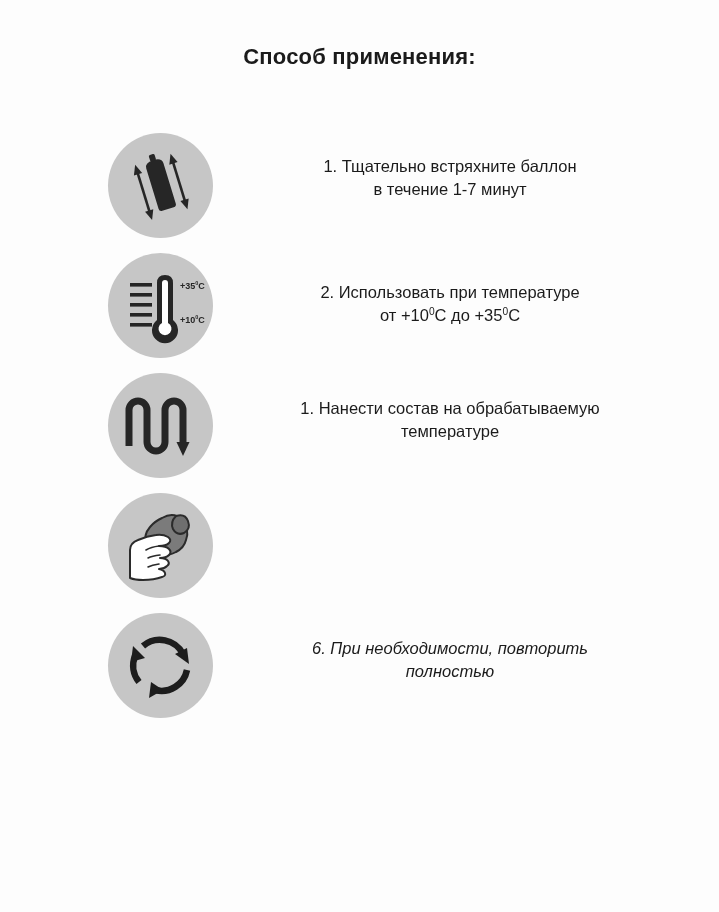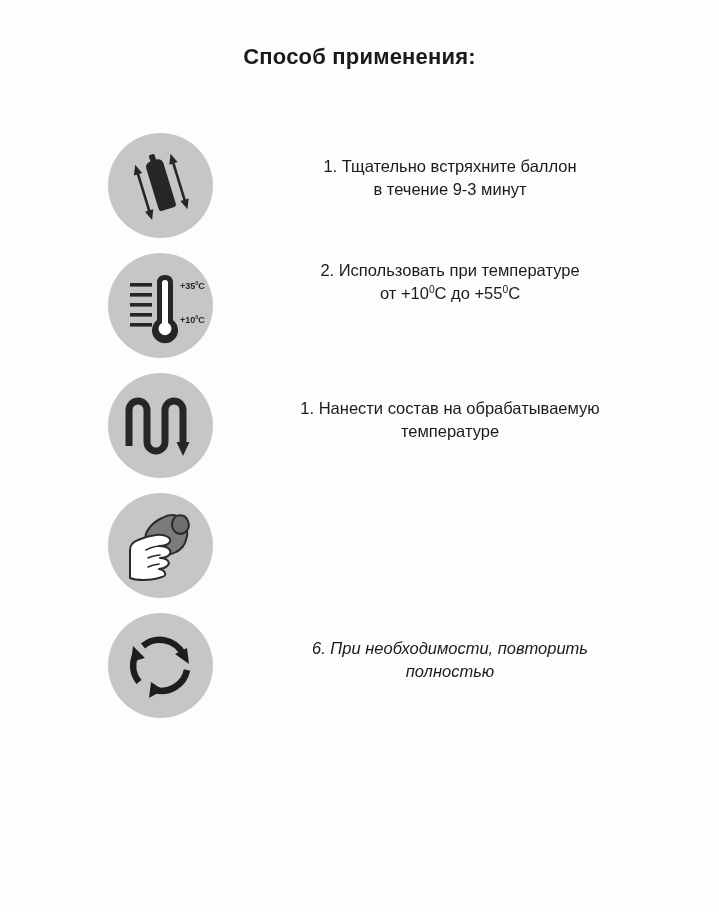--- a/index.html
+++ b/index.html
@@ -74,21 +74,21 @@
   }
   .step-text .l2 { display: block; }
   sup {
     font-size: 0.62em;
     vertical-align: super;
     line-height: 0;
   }
 
   
   .s1 .step-text { top: 24px; }
-  .s2 .step-text { top: 8px; text-align: center; }
+  .s2 .step-text { top: 30px; text-align: center; }
   .s3 .step-text { top: 26px; }
   .s4 .step-text { top: 26px; }
   .s5 .step-text { top: 32px; }
   .s6 .step-text { top: 26px; font-style: italic; }
 </style>
 </head>
 <body>
 
 <div class="page">
 
@@ -116,21 +116,21 @@
                 <rect x="60.2" y="22" width="2.6" height="44"></rect>
                 <polygon points="61.5,15 57.2,25 65.8,25"></polygon>
                 <polygon points="61.5,73 57.2,63 65.8,63"></polygon>
               </g>
             </g>
           </svg>
         </span>
       </div>
       <div class="step-text">
         <span>1. Тщательно встряхните баллон</span>
-        <span class="l2">в течение 9-3 минут</span>
+        <span class="l2">в течение 1-7 минут</span>
       </div>
     </div>
 
     <div class="step s2">
       <div class="badge">
         <span>
           <svg width="90" height="86" viewBox="0 0 90 86">
 
             <g fill="#262626">
               <rect x="14" y="20" width="22" height="3.6"></rect>
@@ -144,21 +144,21 @@
 
             <path d="M46 20 q0 -3 3 -3 q3 0 3 3 l0 40 a6.5 6.5 0 1 1 -6 0 z" fill="#ffffff"></path>
 
             <text x="64" y="26" font-family="'Liberation Sans', sans-serif" font-size="9" font-weight="bold" fill="#262626">+35<tspan font-size="5.5" dy="-4">0</tspan><tspan dy="4">C</tspan></text>
             <text x="64" y="60" font-family="'Liberation Sans', sans-serif" font-size="9" font-weight="bold" fill="#262626">+10<tspan font-size="5.5" dy="-4">0</tspan><tspan dy="4">C</tspan></text>
           </svg>
         </span>
       </div>
       <div class="step-text">
         <span>2. Использовать при температуре</span>
-        <span class="l2"><span>от +10</span><sup>0</sup><span>C до +55</span><sup>0</sup><span>C</span></span>
+        <span class="l2"><span>от +10</span><sup>0</sup><span>C до +35</span><sup>0</sup><span>C</span></span>
       </div>
     </div>
 
     <div class="step s3">
       <div class="badge">
         <span>
           <svg width="84" height="84" viewBox="0 0 84 84">
             <path d="M10 62 L10 26 a9 9 0 0 1 18 0 L28 58 a9 9 0 0 0 18 0 L46 26 a9 9 0 0 1 18 0 L64 58" fill="none" stroke="#262626" stroke-width="7" stroke-linecap="butt"></path>
             <polygon points="64,72 57.5,58 70.5,58" fill="#262626"></polygon>
           </svg>

